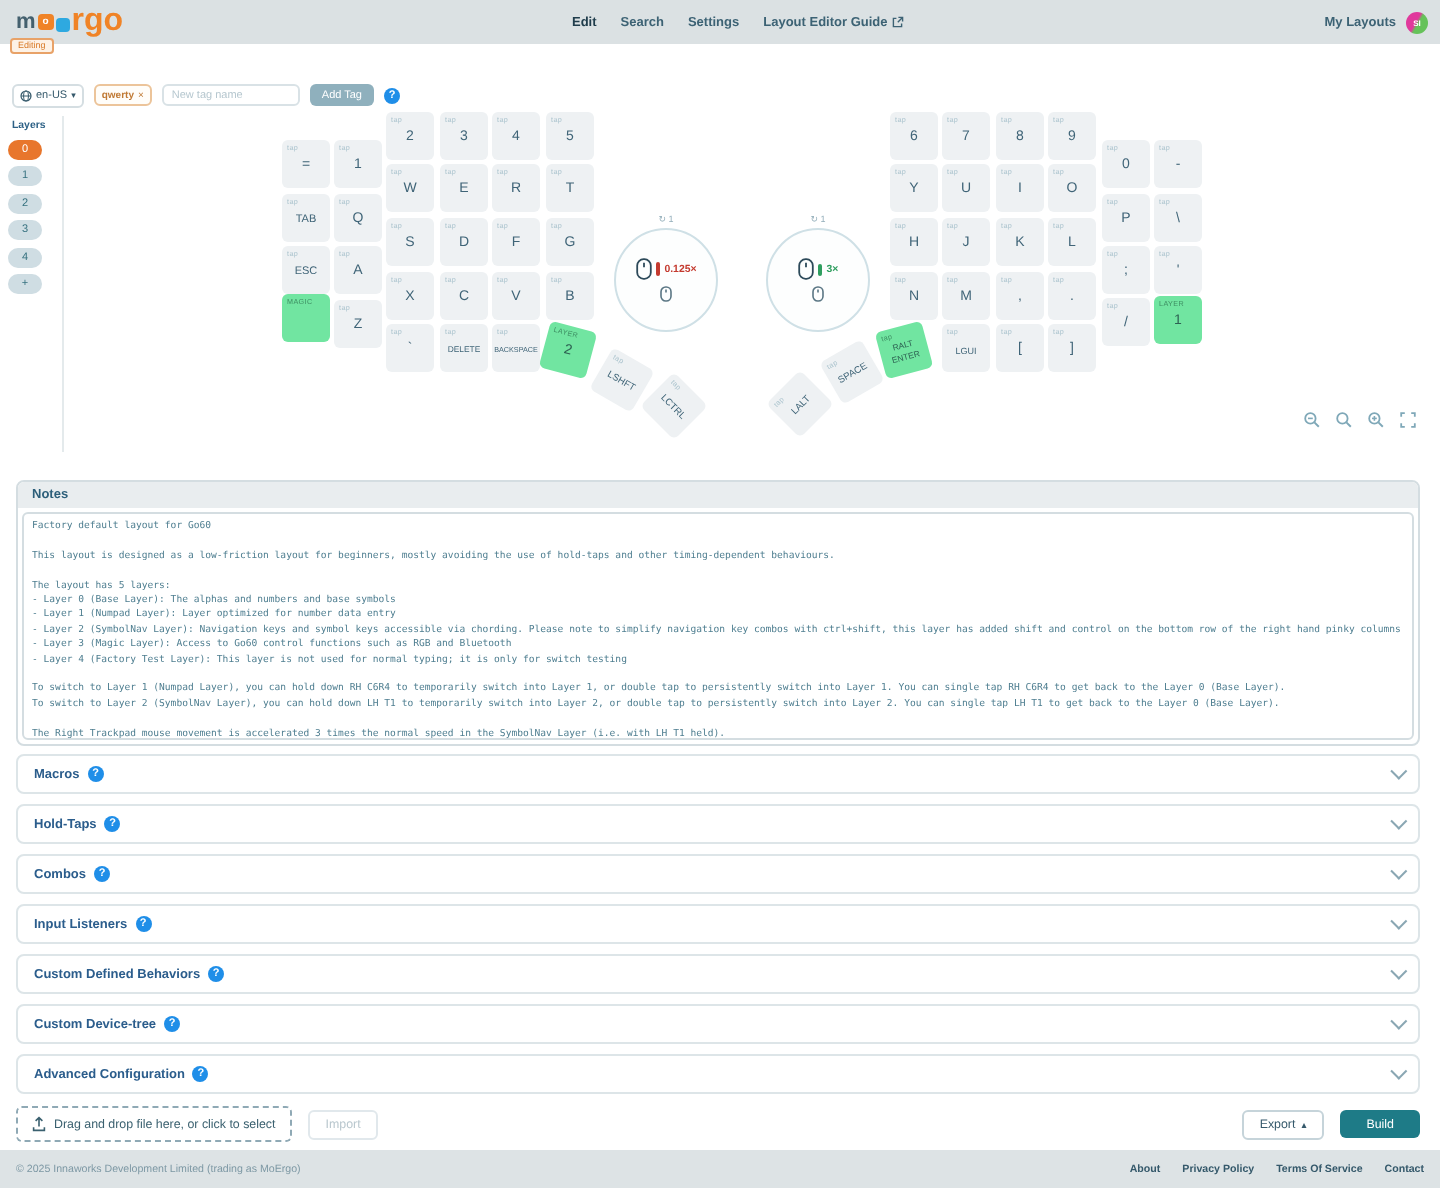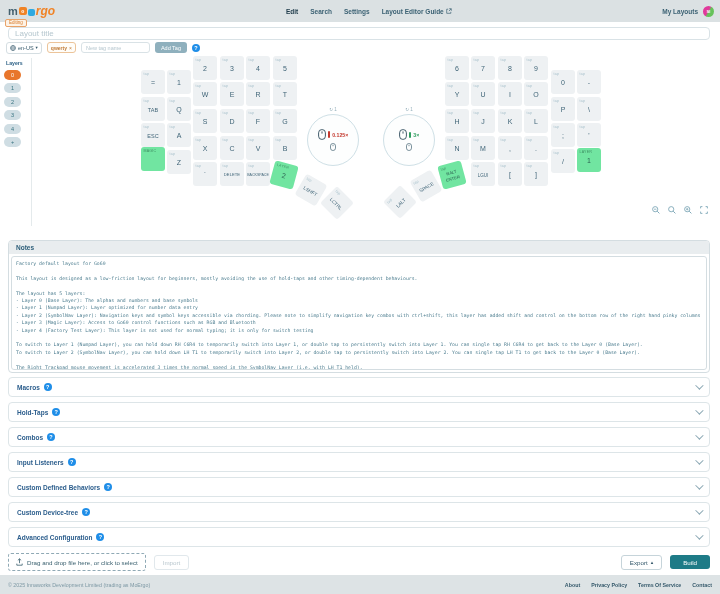--- a/index.html
+++ b/index.html
@@ -5,21 +5,21 @@
   html,body{margin:0;padding:0;background:#fff;}
   .page{position:relative;width:720px;height:594px;background:#fff;overflow:hidden;
         font-family:"Liberation Sans",sans-serif;color:#35596b;}
   
   .topbar{position:absolute;left:0;top:0;width:720px;height:22px;background:#dbe1e3;
           display:flex;align-items:center;}
   .logo{display:flex;align-items:center;margin-left:8px;gap:1px;}
   .logo .lm{font-size:11px;font-weight:bold;color:#44606e;line-height:1;}
   .logo .lo{width:8px;height:8px;background:#f08326;border-radius:2px;display:flex;align-items:center;justify-content:center;color:#fff;font-size:5px;font-weight:bold;}
   .logo .le{width:7px;height:7px;background:#2ea9e0;border-radius:2px;margin-top:3px;display:flex;align-items:center;justify-content:center;color:#fff;font-size:4px;font-weight:bold;}
-  .logo .lr{font-size:12px;font-weight:bold;color:#f08326;line-height:1;font-style:italic;}
+  .logo .lr{font-size:16px;font-weight:bold;color:#f08326;line-height:1;}
   .nav{position:absolute;left:286px;top:0;height:22px;display:flex;align-items:center;gap:12px;}
   .nav-item{font-size:6.5px;font-weight:bold;color:#3c6274;cursor:pointer;display:flex;align-items:center;gap:2px;}
   .nav-item.active{color:#203d4c;}
   .nav-item svg{color:#3c6274;}
   .hdr-right{position:absolute;right:6px;top:0;height:22px;display:flex;align-items:center;gap:5px;}
   .mylayouts{font-size:6.5px;font-weight:bold;color:#3c6274;}
   .avatar{width:11px;height:11px;border-radius:50%;background:linear-gradient(120deg,#e0399c 45%,#66c25a 55%);
           color:#fff;font-size:4px;font-weight:bold;display:flex;align-items:center;justify-content:center;}
   
   .editing-badge{position:absolute;left:5px;top:19px;font-size:4.5px;color:#d97b28;background:#fdf2e6;
@@ -118,21 +118,20 @@
             <path d="M3.2 0.7h2.1v2.1M5.1 0.9 2.9 3.1" fill="none" stroke="currentColor" stroke-width="0.7"></path>
           </svg></span>
       </div>
     <div class="hdr-right">
       <span class="mylayouts">My Layouts</span>
       <span class="avatar">SI</span>
     </div>
   </div>
 
   <span class="editing-badge">Editing</span>
-  <input class="title-input" type="text" placeholder="Layout title" style="">
   <div class="tagrow">
     <span class="locale">
       <svg width="6" height="6" viewBox="0 0 6 6">
           <circle cx="3" cy="3" r="2.5" fill="none" stroke="#35596b" stroke-width="0.6"></circle>
           <ellipse cx="3" cy="3" rx="1.2" ry="2.5" fill="none" stroke="#35596b" stroke-width="0.5"></ellipse>
           <line x1="0.6" y1="3" x2="5.4" y2="3" stroke="#35596b" stroke-width="0.5"></line>
         </svg>
       <span>en-US</span>
       <span style="font-size:4.5px;">▾</span>
     </span>

